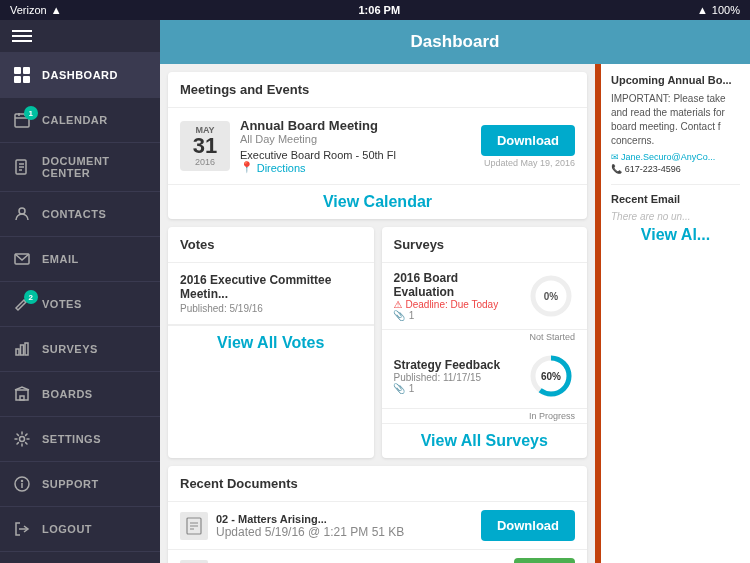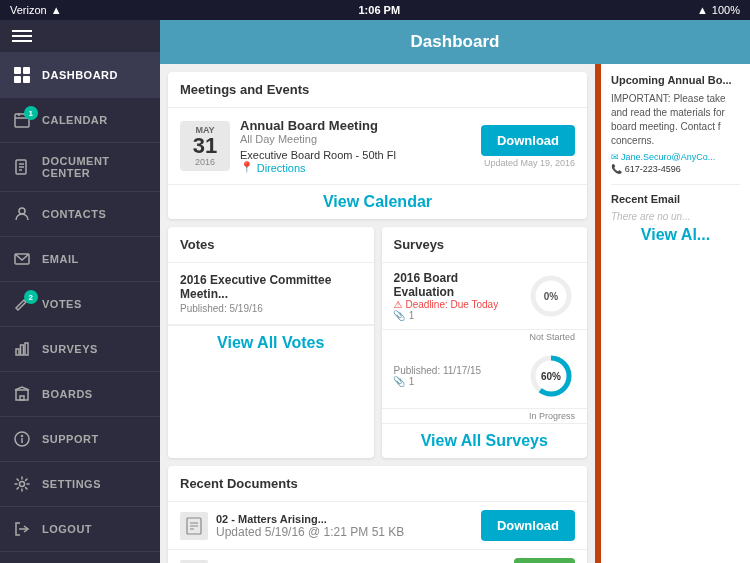--- a/index.html
+++ b/index.html
@@ -204,36 +204,36 @@
             <polyline points="1,4 8,1 15,4"></polyline>
             <rect x="6" y="10" width="4" height="4"></rect>
           </svg>
       </div>
       <span>BOARDS</span>
     </div>
 
     <div class="sidebar-item">
       <div class="icon">
         <svg width="16" height="16" viewBox="0 0 16 16" fill="none" stroke="#aaa" stroke-width="1.5">
+            <circle cx="8" cy="8" r="2.5"></circle>
+            <path d="M8 1v2M8 13v2M1 8h2M13 8h2M3 3l1.4 1.4M11.6 11.6L13 13M3 13l1.4-1.4M11.6 4.4L13 3" stroke-linecap="round"></path>
+          </svg>
+      </div>
+      <span>SETTINGS</span>
+    </div>
+
+    <div class="sidebar-item">
+      <div class="icon">
+        <svg width="16" height="16" viewBox="0 0 16 16" fill="none" stroke="#aaa" stroke-width="1.5">
             <circle cx="8" cy="8" r="7"></circle>
             <line x1="8" y1="7" x2="8" y2="12"></line>
             <circle cx="8" cy="5" r="0.5" fill="#aaa"></circle>
           </svg>
       </div>
       <span>SUPPORT</span>
-    </div>
-
-    <div class="sidebar-item">
-      <div class="icon">
-        <svg width="16" height="16" viewBox="0 0 16 16" fill="none" stroke="#aaa" stroke-width="1.5">
-            <circle cx="8" cy="8" r="2.5"></circle>
-            <path d="M8 1v2M8 13v2M1 8h2M13 8h2M3 3l1.4 1.4M11.6 11.6L13 13M3 13l1.4-1.4M11.6 4.4L13 3" stroke-linecap="round"></path>
-          </svg>
-      </div>
-      <span>SETTINGS</span>
     </div>
 
     <div class="sidebar-item">
       <div class="icon">
         <svg width="16" height="16" viewBox="0 0 16 16" fill="none" stroke="#aaa" stroke-width="1.5">
             <path d="M6 2H2v12h4"></path>
             <polyline points="10,5 14,8 10,11"></polyline>
             <line x1="5" y1="8" x2="14" y2="8"></line>
           </svg>
       </div>
@@ -305,20 +305,21 @@
               <svg class="circle-svg" width="48" height="48" viewBox="0 0 48 48">
                 <circle cx="24" cy="24" r="18" fill="none" stroke="#eee" stroke-width="5"></circle>
                 <circle cx="24" cy="24" r="18" fill="none" stroke="#ccc" stroke-width="5" stroke-dasharray="0 113"></circle>
                 <text transform="rotate(90, 24, 24)" x="24" y="28" text-anchor="middle" font-size="10" fill="#555" font-weight="bold">0%</text>
               </svg>
             </div>
             <div style="padding: 2px 12px 2px; font-size:9px; color:#888; text-align:right;">Not Started</div>
 
             <div class="survey-item">
               <div class="survey-info">
+                <div class="survey-title">Strategy Feedback</div>
                 <div class="survey-pub">Published: 11/17/15</div>
                 <div class="survey-attach">📎 <span>1</span></div>
               </div>
               <svg class="circle-svg" width="48" height="48" viewBox="0 0 48 48">
                 <circle cx="24" cy="24" r="18" fill="none" stroke="#eee" stroke-width="5"></circle>
                 <circle cx="24" cy="24" r="18" fill="none" stroke="#00aacc" stroke-width="5" stroke-dasharray="67.8 45.2"></circle>
                 <text transform="rotate(90, 24, 24)" x="24" y="28" text-anchor="middle" font-size="10" fill="#333" font-weight="bold">60%</text>
               </svg>
             </div>
             <div style="padding: 2px 12px 2px; font-size:9px; color:#888; text-align:right;">In Progress</div>

